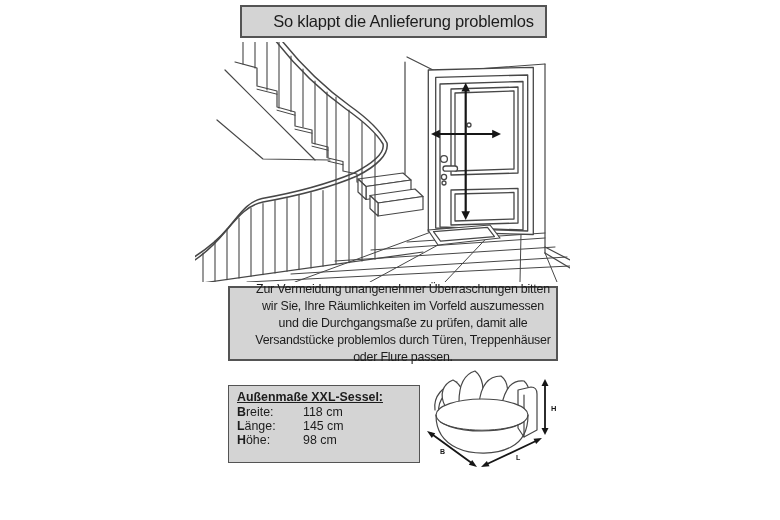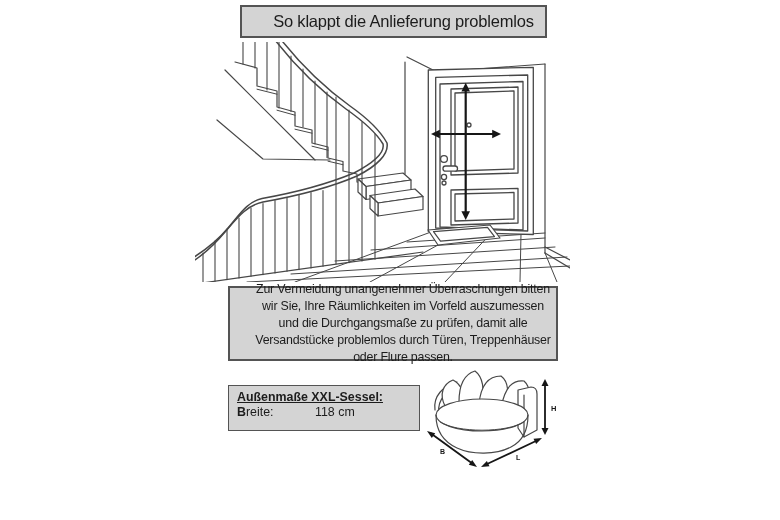--- a/index.html
+++ b/index.html
@@ -6,24 +6,24 @@
   .page{position:relative;width:780px;height:520px;background:#fff;overflow:hidden;
         font-family:"Liberation Sans",sans-serif;color:#1c1c1c;}
   .gray-box{background:#d4d4d4;border:2px solid #545454;box-sizing:border-box;padding-left:20px;}
   .title-box{position:absolute;left:240px;top:5px;width:307px;height:33px;
              display:flex;align-items:center;justify-content:center;
              font-size:16.5px;letter-spacing:-0.2px;white-space:nowrap;}
   .scene{position:absolute;left:195px;top:42px;}
   .info-box{position:absolute;left:228px;top:286px;width:330px;height:75px;
             display:flex;align-items:center;justify-content:flex-start;text-align:center;}
   .info-box p{margin:0;padding:0 5px;font-size:12.4px;line-height:17px;letter-spacing:-0.2px;}
-  .dims-box{position:absolute;left:228px;top:385px;width:192px;height:46px;
+  .dims-box{position:absolute;left:228px;top:385px;width:192px;height:78px;
             border-width:1.5px;padding:4px 8px 3px 8px;font-size:12.4px;}
   .dims-heading{font-weight:bold;text-decoration:underline;line-height:14px;margin-bottom:2px;white-space:nowrap;}
-  .dims-row{display:flex;line-height:13.9px;gap:12px;}
+  .dims-row{display:flex;line-height:13.9px;}
   .dims-label{width:66px;}
   .dims-label b{font-weight:bold;}
   .chair{position:absolute;left:423px;top:370px;}
   svg text{font-family:"Liberation Sans",sans-serif;font-weight:bold;fill:#161616;}
 </style>
 </head>
 <body>
 
 <div class="page">
 
@@ -113,20 +113,28 @@
   <div class="gray-box info-box">
     <p>Zur Vermeidung unangenehmer Überraschungen bitten wir Sie, Ihre Räumlichkeiten im Vorfeld auszumessen und die Durchgangsmaße zu prüfen, damit alle Versandstücke problemlos durch Türen, Treppenhäuser oder Flure passen.</p>
   </div>
 
   <div class="gray-box dims-box">
     <div class="dims-heading">Außenmaße XXL-Sessel:</div>
     <div class="dims-row">
       <span class="dims-label"><b>B</b><span>reite:</span></span>
       <span class="dims-value">118 cm</span>
     </div>
+    <div class="dims-row">
+      <span class="dims-label"><b>L</b><span>änge:</span></span>
+      <span class="dims-value">145 cm</span>
+    </div>
+    <div class="dims-row">
+      <span class="dims-label"><b>H</b><span>öhe:</span></span>
+      <span class="dims-value">98 cm</span>
+    </div>
   </div>
 
   <svg class="chair" width="147" height="118" viewBox="0 0 147 118">
     <g stroke="#474747" stroke-width="1.2" fill="none" stroke-linecap="round" stroke-linejoin="round">
 
       <g>
         <path d="M 12,40 C 10,26 20,16 34,12"></path>
         <path d="M 16,42 C 14,30 24,20 37,16"></path>
       </g>
 

